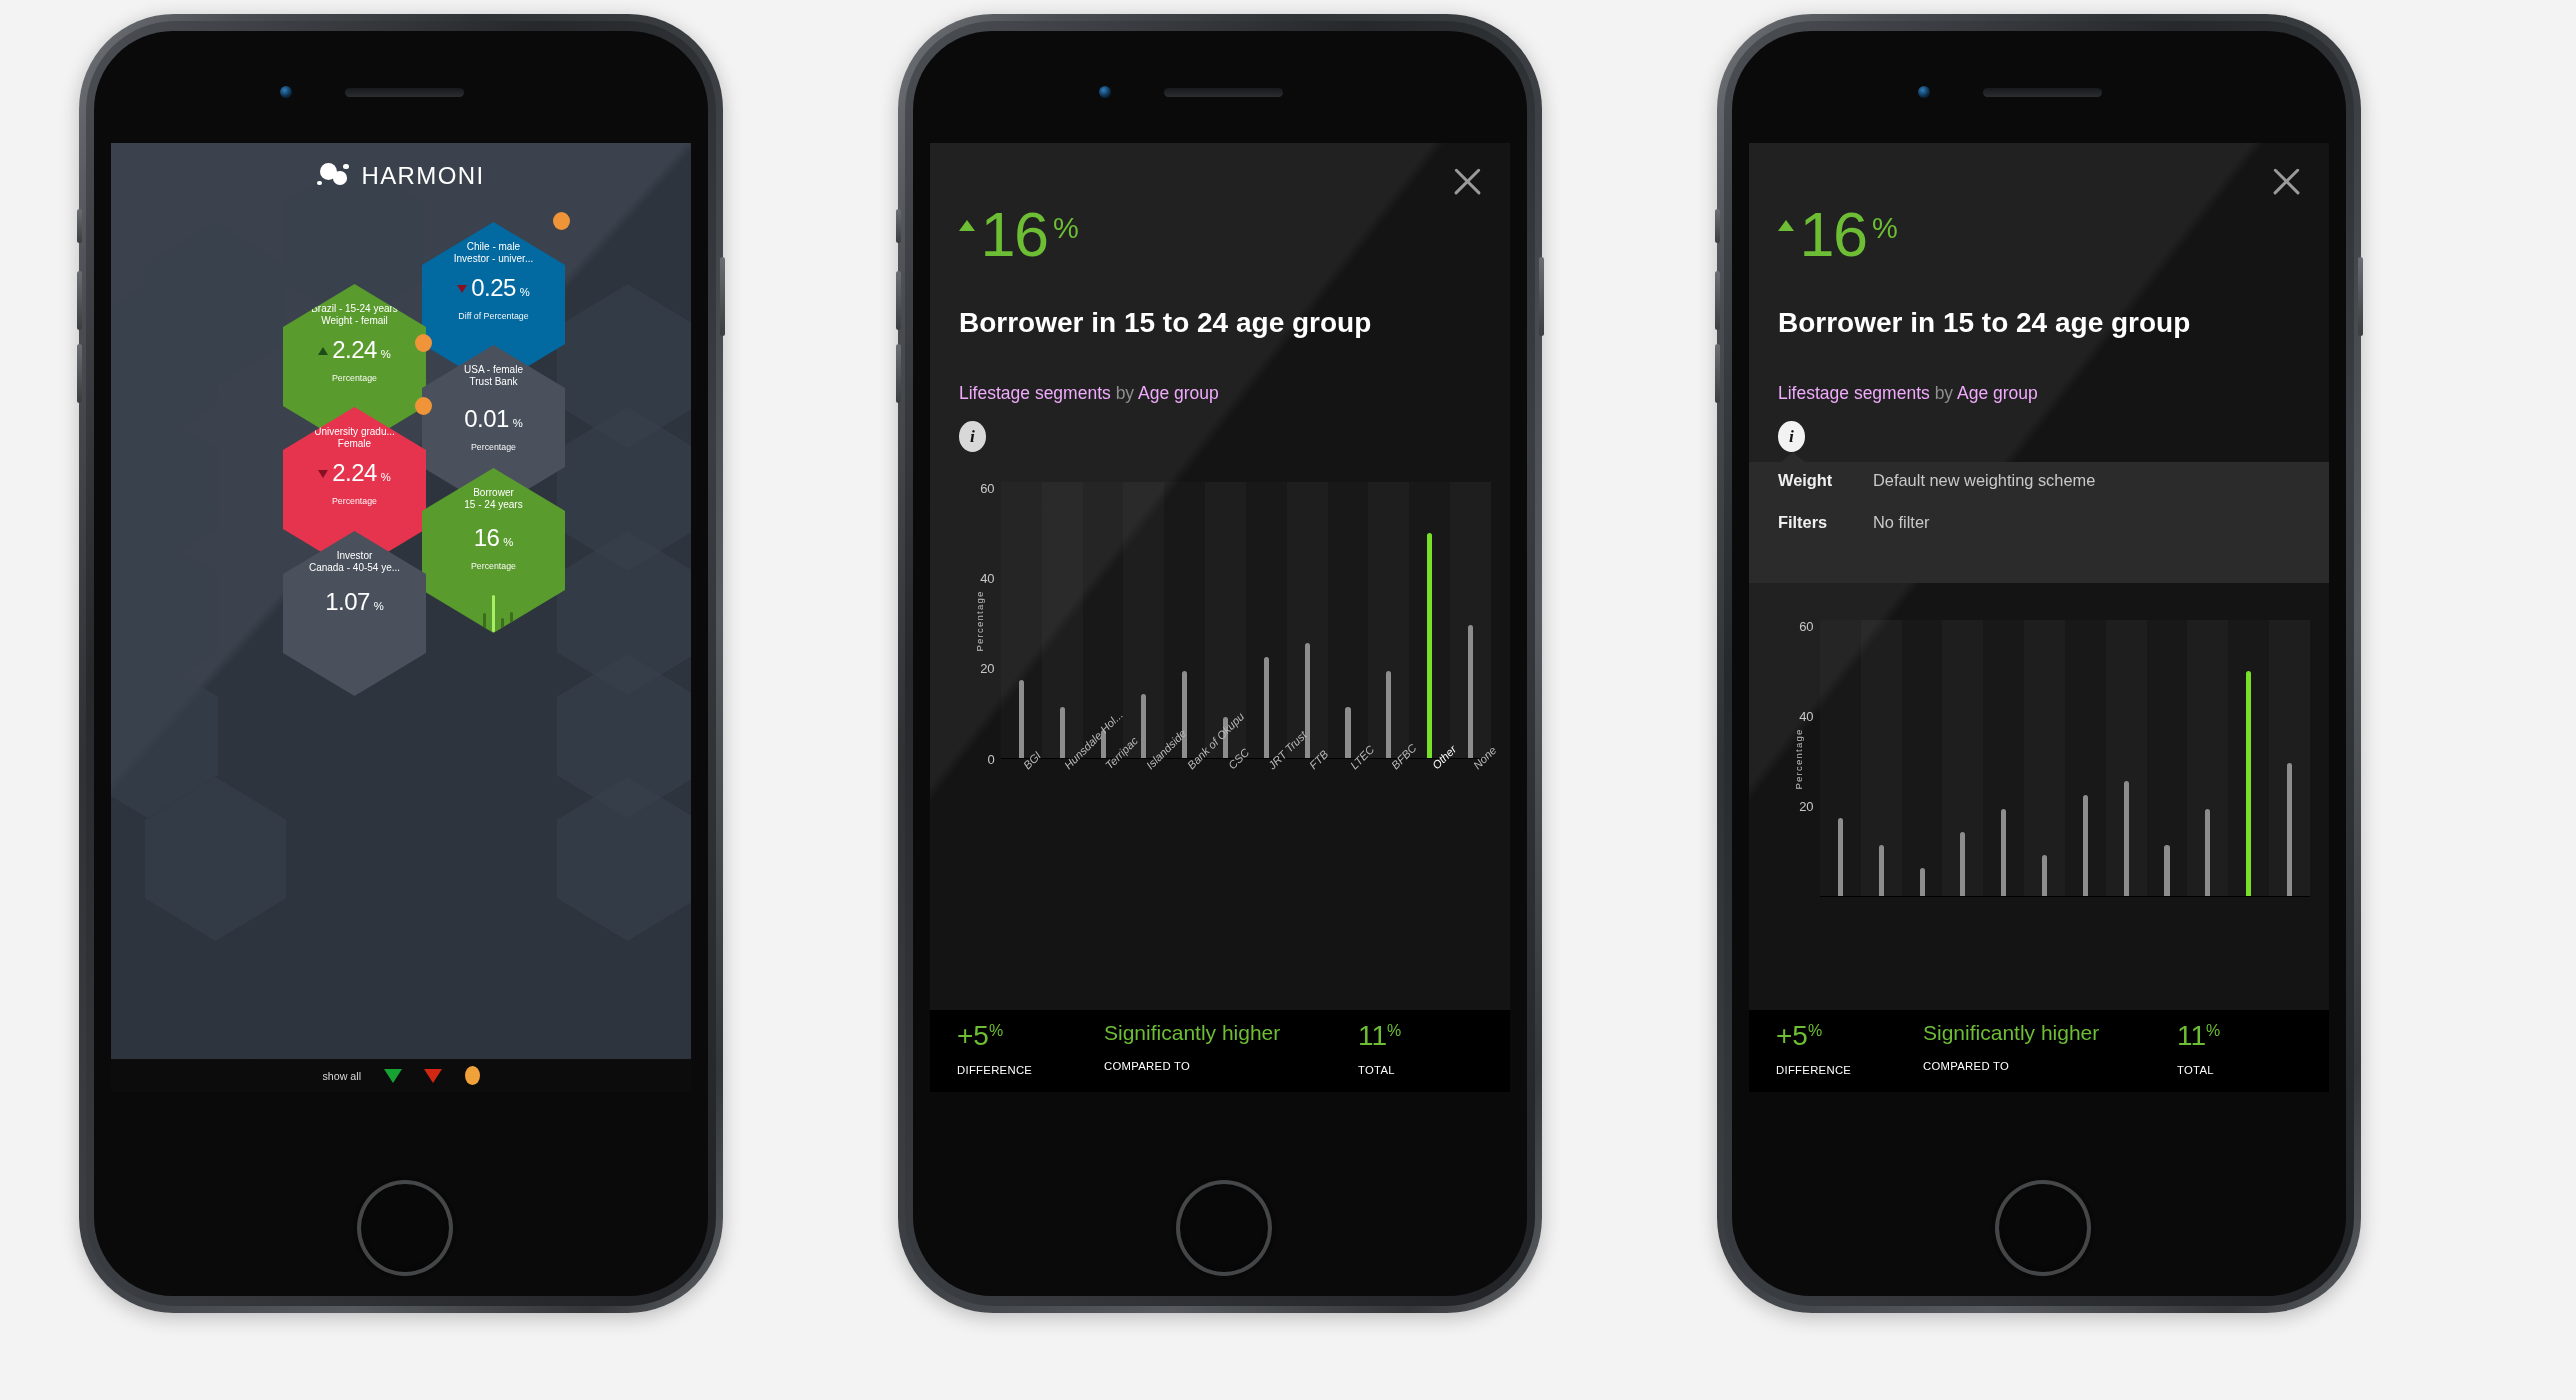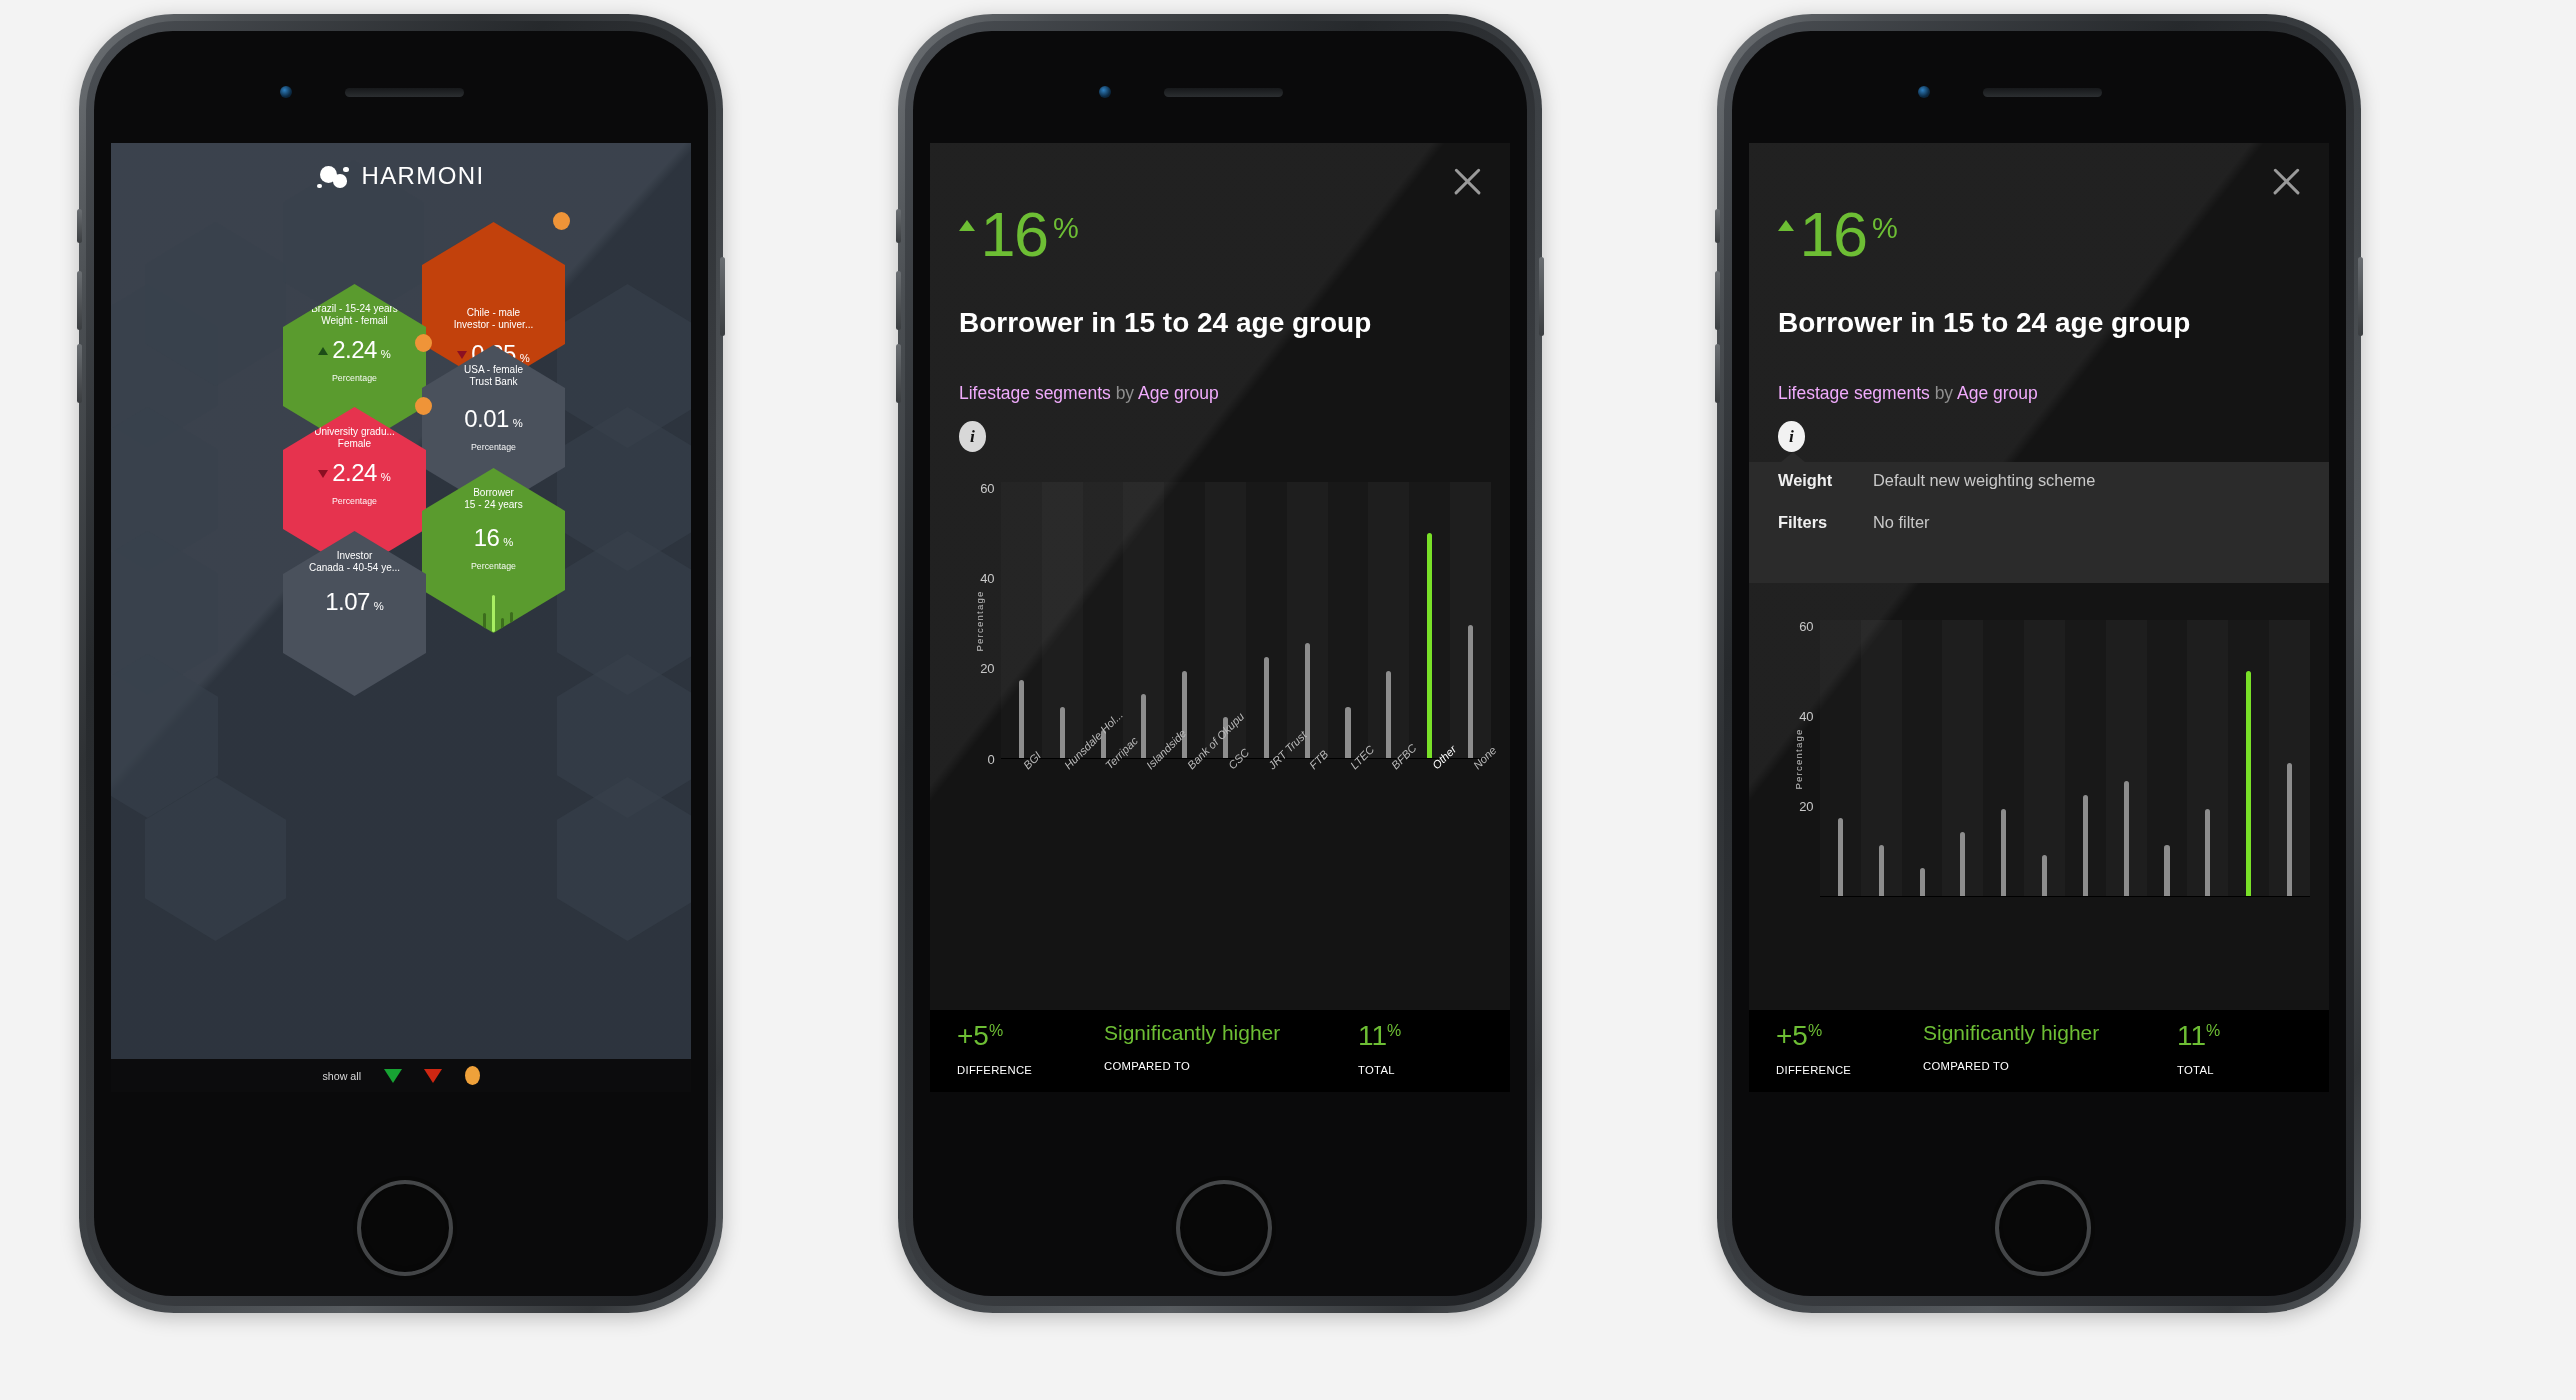--- a/index.html
+++ b/index.html
@@ -23,21 +23,21 @@
        box-shadow:inset 0 0 0 4px rgba(120,124,128,.55), inset 0 -2.3px 6.8px rgba(0,0,0,.9);}
   .btn-side{position:absolute;width:5.1px;border-radius:2.8px;background:linear-gradient(180deg,#6a6e72,#3b3e41);}
 
   
   .hexscreen{position:absolute;inset:0;background:#323a45;}
   .hexscreen::before{content:"";position:absolute;inset:0;
       background:linear-gradient(132deg,rgba(255,255,255,.045) 0%,rgba(255,255,255,.045) 40%,rgba(0,0,0,.10) 41%,rgba(0,0,0,.10) 100%);}
   .hex-bgcell{position:absolute;width:141px;height:164px;
      clip-path:polygon(50% 0%,100% 26%,100% 74%,50% 100%,0% 74%,0% 26%);
      background:#39414d;opacity:.55;}
-  .brand{position:absolute;top:19px;left:0;right:0;display:flex;justify-content:center;align-items:flex-end;gap:8px;z-index:9;}
+  .brand{position:absolute;top:19px;left:0;right:0;display:flex;justify-content:center;align-items:flex-start;gap:8px;z-index:9;}
   .brand .mark{position:relative;width:36px;height:25px;}
   .brand .c1{position:absolute;left:2.3px;top:1.1px;width:17px;height:17px;border-radius:50%;background:#fff;}
   .brand .c2{position:absolute;left:16px;top:9px;width:13.6px;height:13.6px;border-radius:50%;background:#fff;}
   .brand .c3{position:absolute;left:26px;top:2.3px;width:5.1px;height:5.1px;border-radius:50%;background:#fff;}
   .brand .c4{position:absolute;left:0px;top:18.6px;width:4.5px;height:4.5px;border-radius:50%;background:#fff;}
   .brand .word{color:#fff;font-size:24px;letter-spacing:1.4px;font-weight:300;}
 
   .hexcard{position:absolute;width:143px;height:165px;
     clip-path:polygon(50% 0%,100% 26%,100% 74%,50% 100%,0% 74%,0% 26%);
     display:flex;flex-direction:column;align-items:center;justify-content:flex-start;
@@ -149,21 +149,21 @@
         <div class="brand">
           <div class="mark">
             <div class="c1"></div>
               <div class="c2"></div>
               <div class="c3"></div>
               <div class="c4"></div>
           </div>
           <div class="word">HARMONI</div>
         </div>
 
-        <div class="hexcard" style="left:311px;top:79px;background:#c2410c;justify-content:flex-end;">
+        <div class="hexcard" style="left:311px;top:79px;background:#0369a1;">
           <div class="lbl">Chile - male</div>
           <div class="lbl">Investor - univer...</div>
           <div class="valrow">
             <div class="tri down"></div>
             <div class="val">0.25</div>
             <div class="pct">%</div>
           </div>
           <div class="cap">Diff of Percentage</div>
           <div class="spark">
             <i style="height:27px;background:#ac2139"></i>

